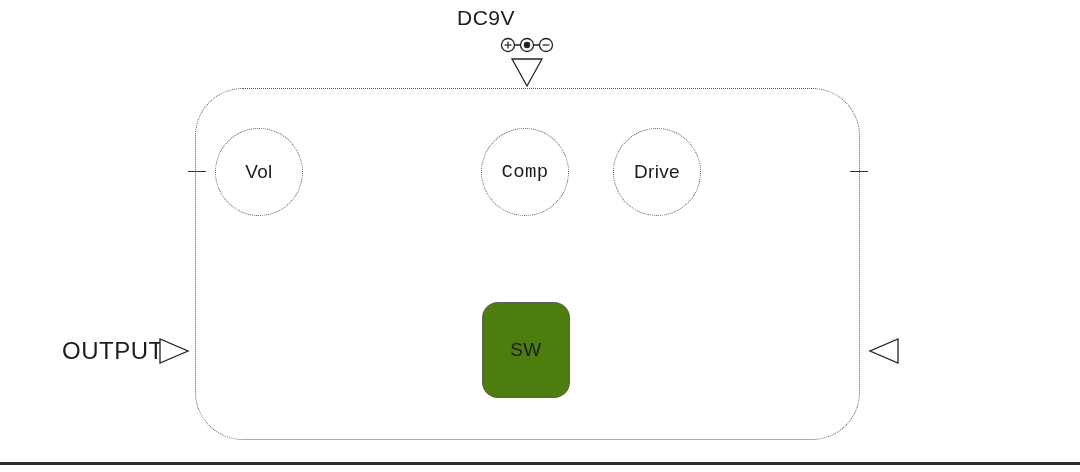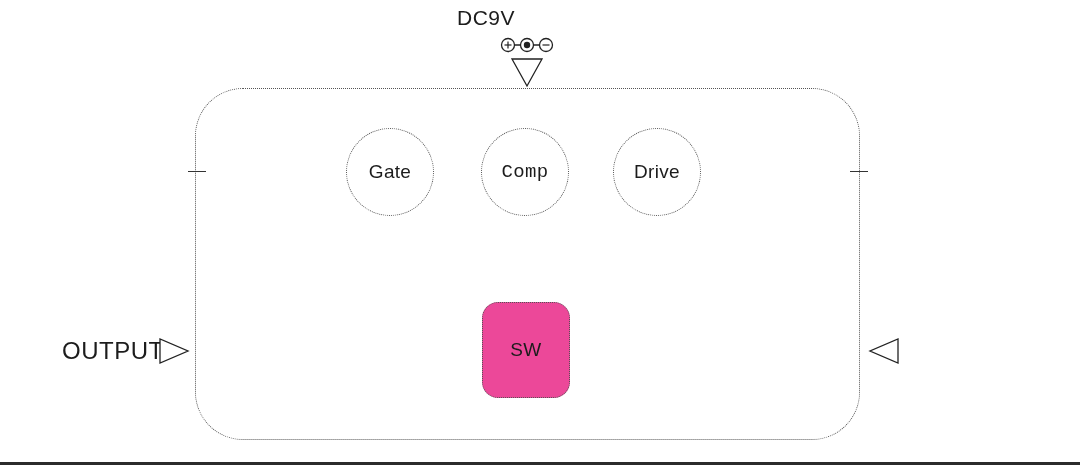--- a/index.html
+++ b/index.html
@@ -39,21 +39,21 @@
   .knob-comp  { left: 481px; font-family: Liberation Mono, monospace; }
   .knob-drive { left: 613px; }
   .knob-stab  { left: 746px; }
 
   .footswitch {
     position: absolute;
     left: 482px; top: 302px;
     width: 88px; height: 96px;
     border: 1.5px dotted #555;
     border-radius: 16px;
-    background: #ec4899;
+    background: #4d7c0f;
     display: flex; align-items: center; justify-content: center;
   }
   .footswitch-label { font-size: 19px; letter-spacing: 0.5px; }
 
   .dc-label {
     position: absolute;
     left: 457px; top: 6px;
     width: 140px;
     font-size: 21px;
     letter-spacing: 0.5px;
@@ -125,22 +125,22 @@
 
   <svg class="plug-arrow-down" viewBox="0 0 34 31">
     <polygon points="2,2 32,2 17,29" fill="#ffffff" stroke="#222" stroke-width="1.3"></polygon>
   </svg>
 
   <div class="pedal-body"></div>
 
   <div class="edge-tick tick-left"></div>
   <div class="edge-tick tick-right"></div>
 
-  <div class="knob knob-gate">
-    <span class="knob-label">Gate</span>
+  <div class="knob knob-vol">
+    <span class="knob-label">Vol</span>
   </div>
   <div class="knob knob-comp">
     <span class="knob-label">Comp</span>
   </div>
   <div class="knob knob-drive">
     <span class="knob-label">Drive</span>
   </div>
 
   <div class="footswitch">
     <span class="footswitch-label">SW</span>

